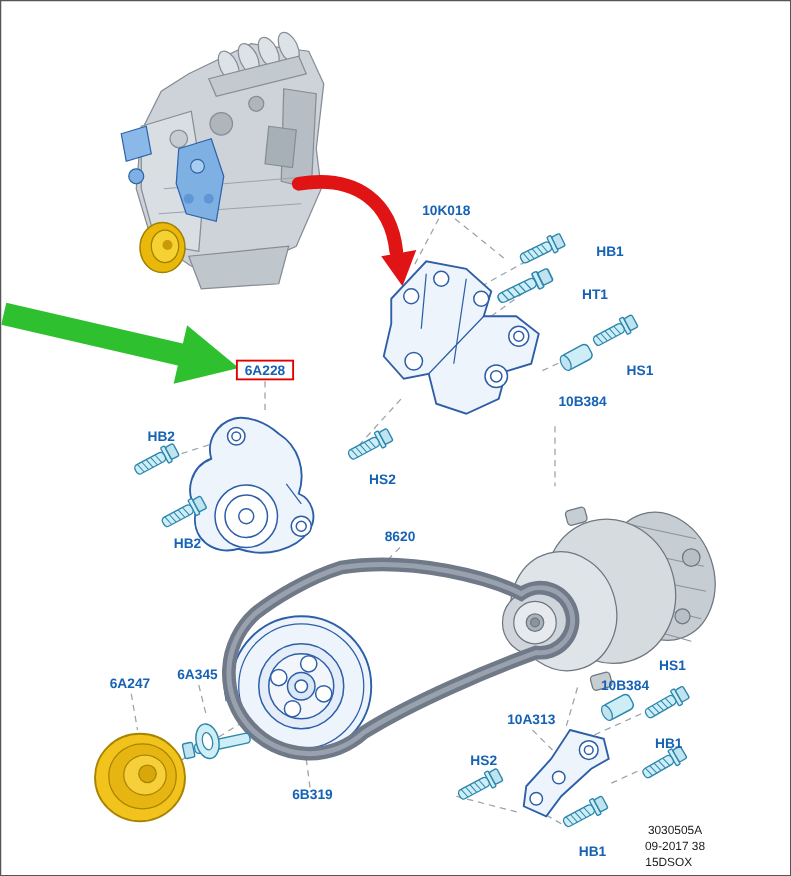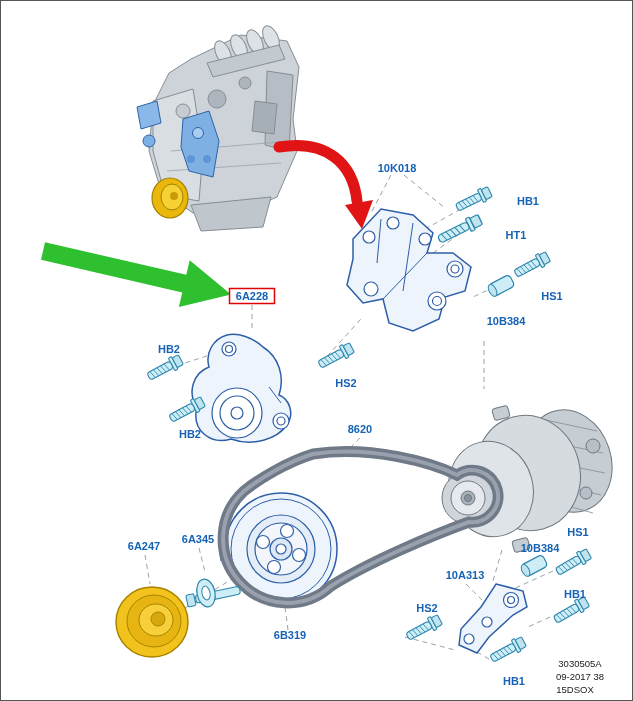--- a/index.html
+++ b/index.html
@@ -4,21 +4,20 @@
 <style>
   html,body{margin:0;padding:0;background:#fff;}
   .frame{
     position:relative;
     width:633px;height:701px;
     box-sizing:border-box;
     border:1px solid #555;
     background:#ffffff;
     overflow:hidden;
     font-family:"Liberation Sans",sans-serif;
-    padding-left:40px;
   }
   svg{display:block;}
   .callout{
     font-family:"Liberation Sans",sans-serif;
     font-weight:bold;
     font-size:11px;
     fill:#1663b5;
   }
   .footer-text{
     font-family:"Liberation Sans",sans-serif;

